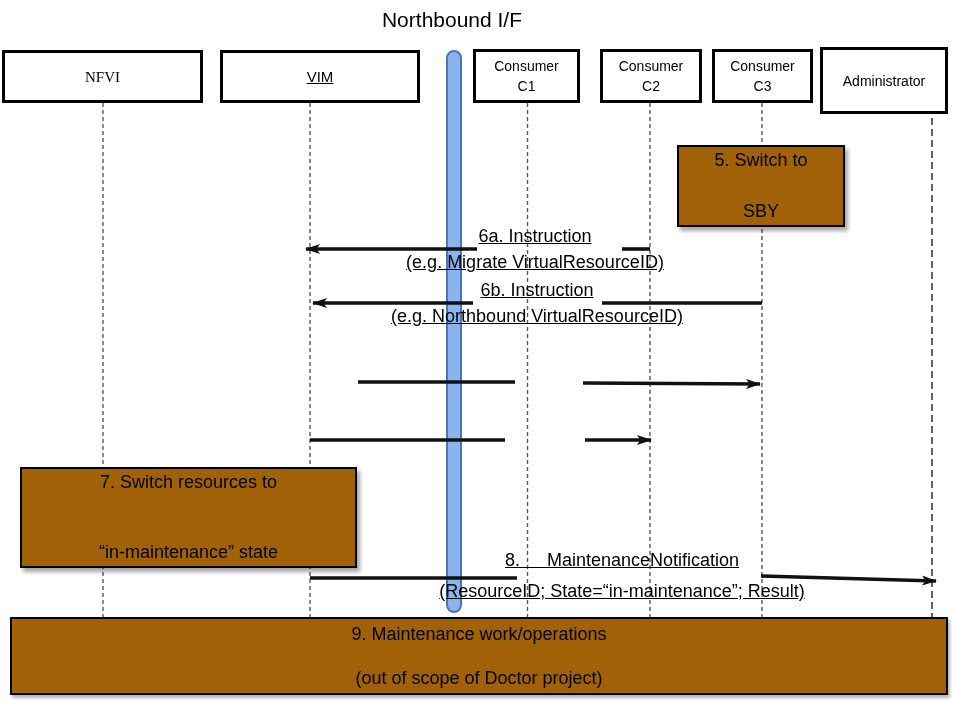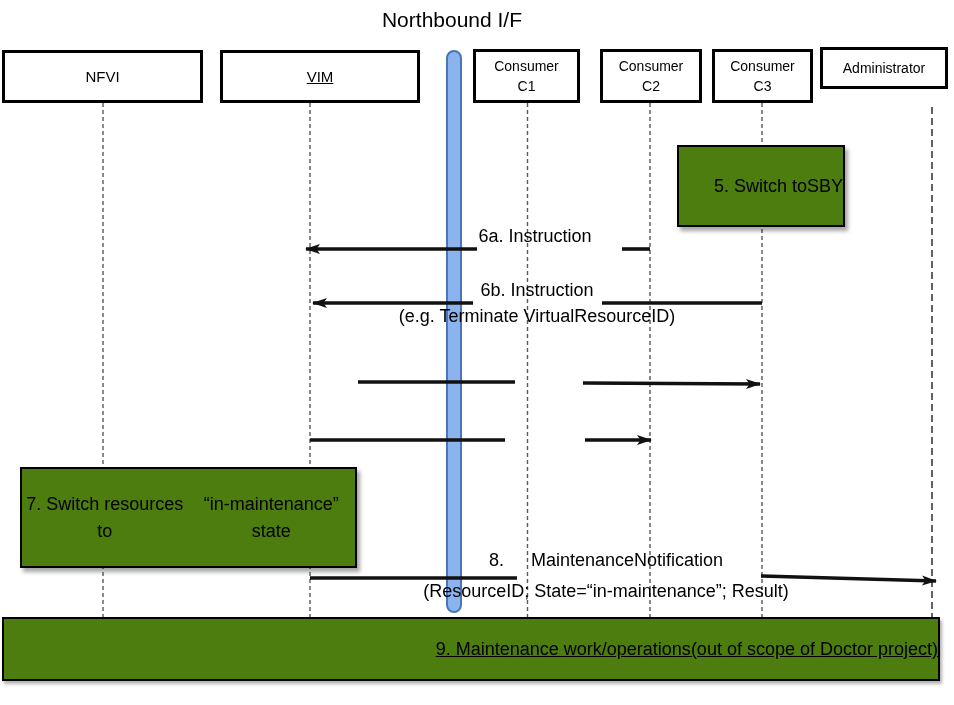--- a/index.html
+++ b/index.html
@@ -12,60 +12,60 @@
 
   
   #title{left:330px;top:8px;width:244px;text-align:center;font-size:21px;z-index:6;}
 
   
   .actor{
     background:#fff;border:3px solid #000;box-sizing:border-box;
     display:flex;flex-direction:column;align-items:center;justify-content:center;
     font-size:15px;line-height:20px;text-align:center;z-index:3;
   }
-  #actor-nfvi {left:2px;  top:50px;width:201px;height:53px;}
+  #actor-nfvi {left:2px;  top:50px;width:201px;height:53px;font-family:Liberation Serif, serif;}
   #actor-vim  {left:220px;top:50px;width:200px;height:53px;text-decoration:underline;}
   #actor-c1   {left:473px;top:49px;width:107px;height:54px;font-size:14px;}
   #actor-c2   {left:600px;top:49px;width:102px;height:54px;font-size:14px;}
   #actor-c3   {left:712px;top:49px;width:101px;height:54px;font-size:14px;}
-  #actor-admin{left:820px;top:47px;width:128px;height:42px;font-size:14px;}
+  #actor-admin{left:820px;top:47px;width:128px;height:67px;font-size:14px;}
 
   
   #nb-bar{
     left:446px;top:50px;width:16px;height:563px;border-radius:8px;
     background:#8bb3ed;border:2px solid #4a76b8;box-sizing:border-box;z-index:2;
   }
 
   
   #lifelines{z-index:1;}
   
   #arrows{z-index:4;}
 
   
   .note{
-    background:#4d7c0f;border:2px solid #000;box-sizing:border-box;
-    display:flex;align-items:center;justify-content:flex-end;
+    background:#a16207;border:2px solid #000;box-sizing:border-box;
+    display:flex;flex-direction:column;align-items:center;justify-content:space-between;
     text-align:center;font-size:18px;line-height:27px;z-index:3;
     box-shadow:3px 4px 4px rgba(0,0,0,0.35);
   }
   #note-5 {left:677px;top:145px;width:168px;height:82px;}
   #note-6c{left:22px; top:316px;width:336px;height:109px;}
   #note-7 {left:20px; top:467px;width:337px;height:101px;}
-  #note-9 {left:2px; top:617px;width:938px;height:64px;border-width:2.5px;line-height:30px;
-           box-shadow:2px 3px 3px rgba(0,0,0,0.3);text-decoration:underline;}
+  #note-9 {left:10px; top:617px;width:938px;height:78px;border-width:2.5px;line-height:30px;
+           box-shadow:2px 3px 3px rgba(0,0,0,0.3);}
 
   
   .msg{
-    text-align:center;font-size:18px;line-height:26px;z-index:5;white-space:nowrap;
+    text-align:center;font-size:18px;line-height:26px;z-index:5;white-space:nowrap;text-decoration:underline;
   }
   #msg-6a{left:365px;top:223px;width:340px;}
   #msg-6b{left:367px;top:277px;width:340px;text-align:center;}
   #msg-6d{left:440px;top:356px;width:250px;}
   #msg-6e{left:437px;top:413px;width:250px;}
-  #msg-8 {left:378px;top:545px;width:456px;line-height:31px;}
+  #msg-8 {left:394px;top:545px;width:456px;line-height:31px;}
 </style>
 </head>
 <body>
 
 <div id="stage">
 
   <svg class="layer" id="lifelines">
     <line x1="103" y1="103" x2="103" y2="617" stroke="#595959" stroke-width="1.4" stroke-dasharray="4 3"></line>
     <line x1="310" y1="103" x2="310" y2="617" stroke="#595959" stroke-width="1.4" stroke-dasharray="4 3"></line>
     <line x1="527.5" y1="103" x2="527.5" y2="617" stroke="#595959" stroke-width="1.4" stroke-dasharray="4 3"></line>
@@ -131,23 +131,24 @@
 
     <line x1="310" y1="440" x2="505" y2="440" stroke="#111" stroke-width="3.6"></line>
     <line x1="585" y1="440" x2="651" y2="440" stroke="#111" stroke-width="3.6" marker-end="url(#ah)"></line>
 
     <line x1="310" y1="578" x2="517" y2="578" stroke="#111" stroke-width="3.6"></line>
     <line x1="761" y1="576" x2="936" y2="581" stroke="#111" stroke-width="3.6" marker-end="url(#ah)"></line>
   </svg>
 
   <div class="abs msg" id="msg-6a">
     <div>6a. Instruction</div>
+    <div>(e.g. Migrate VirtualResourceID)</div>
   </div>
   <div class="abs msg" id="msg-6b">
     <div>6b. Instruction</div>
-    <div>(e.g. Terminate VirtualResourceID)</div>
+    <div>(e.g. Northbound VirtualResourceID)</div>
   </div>
   <div class="abs msg" id="msg-8">
     <div>8.  MaintenanceNotification</div>
     <div>(ResourceID; State=“in-maintenance”; Result)</div>
   </div>
 
 </div>
 
 </body></html>

